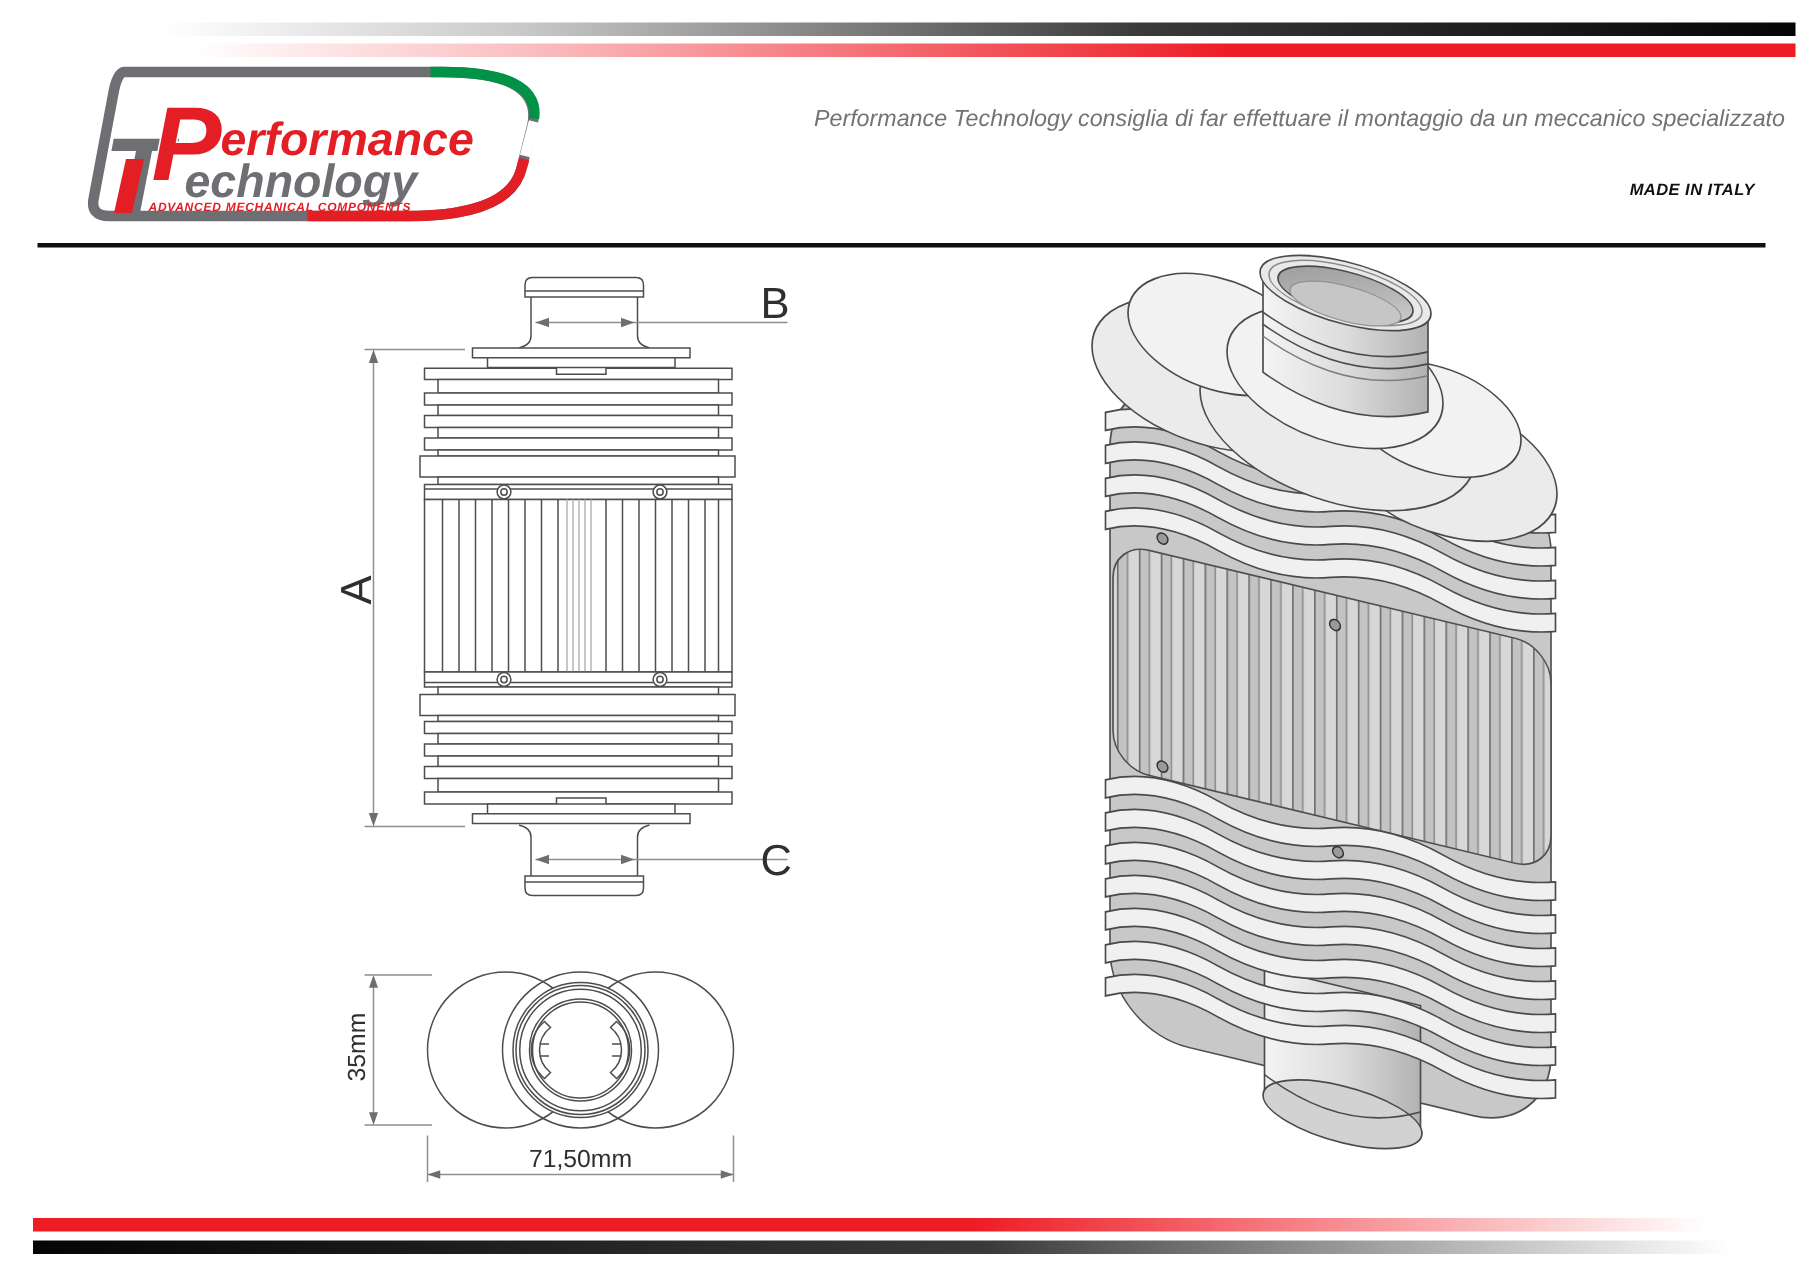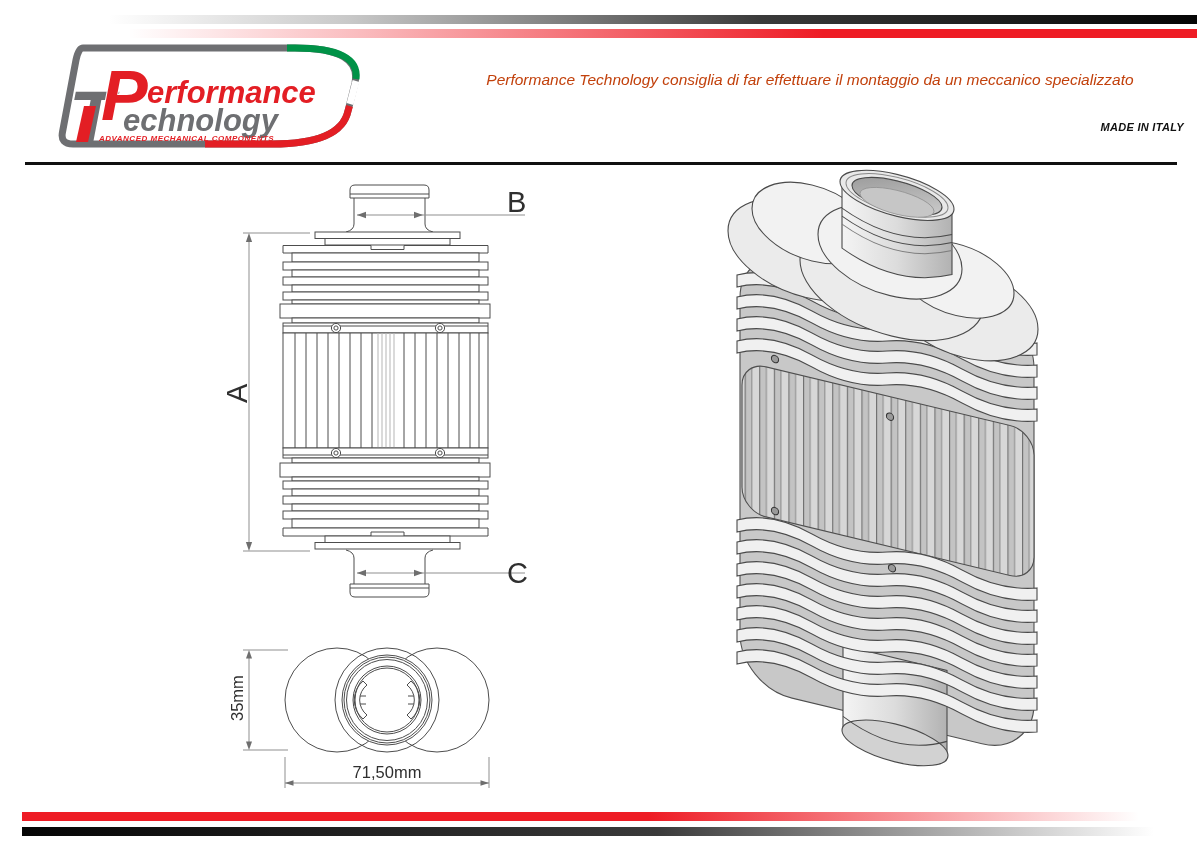--- a/index.html
+++ b/index.html
@@ -10,24 +10,24 @@
   #stripe-top-black{left:108px;top:15px;width:1089px;height:9px;
      background:linear-gradient(90deg,rgba(0,0,0,0) 0%,rgba(40,40,40,.25) 22%,#3a3a3a 60%,#050505 100%);}
   #stripe-top-red{left:128px;top:29px;width:1069px;height:9px;
      background:linear-gradient(90deg,rgba(238,28,37,0) 0%,rgba(238,28,37,.3) 22%,#ee1c25 65%,#ee1c25 100%);}
   #stripe-bot-red{left:22px;top:812px;width:1140px;height:9px;
      background:linear-gradient(90deg,#ee1c25 0%,#ee1c25 55%,rgba(238,28,37,0) 98%);}
   #stripe-bot-black{left:22px;top:827px;width:1155px;height:9px;
      background:linear-gradient(90deg,#050505 0%,#3a3a3a 55%,rgba(0,0,0,0) 98%);}
   #separator{position:absolute;left:25px;top:162px;width:1152px;height:3px;background:#101010;}
   
-  #header-text{position:absolute;left:430px;top:70px;width:760px;text-align:center;color:#c2410c;}
+  #header-text{position:absolute;left:430px;top:70px;width:760px;text-align:right;color:#737373;}
   #notice-it{font-style:italic;font-size:15.5px;line-height:19px;}
   #notice-en{font-style:italic;font-weight:bold;font-size:15.5px;line-height:19px;margin-top:2px;}
-  #made-in{position:absolute;right:16px;top:121px;font-style:italic;font-weight:bold;font-size:11px;
+  #made-in{position:absolute;right:30px;top:121px;font-style:italic;font-weight:bold;font-size:11px;
      letter-spacing:.3px;color:#111;}
   #logo-box{position:absolute;left:57px;top:43px;width:316px;height:106px;}
   #drawing-layer{position:absolute;left:0;top:0;}
   
   .ln{stroke:#4d4d4d;stroke-width:1;fill:none;}
   .lnf{stroke:#4d4d4d;stroke-width:1;fill:#ffffff;}
   .lng{stroke:#b5b5b5;stroke-width:1;fill:none;}
   .dim{stroke:#8f8f8f;stroke-width:1;fill:none;}
   .dimf{fill:#6e6e6e;stroke:none;}
   .lbl{font-family:"Liberation Sans",sans-serif;font-size:29px;fill:#2f2f2f;}

